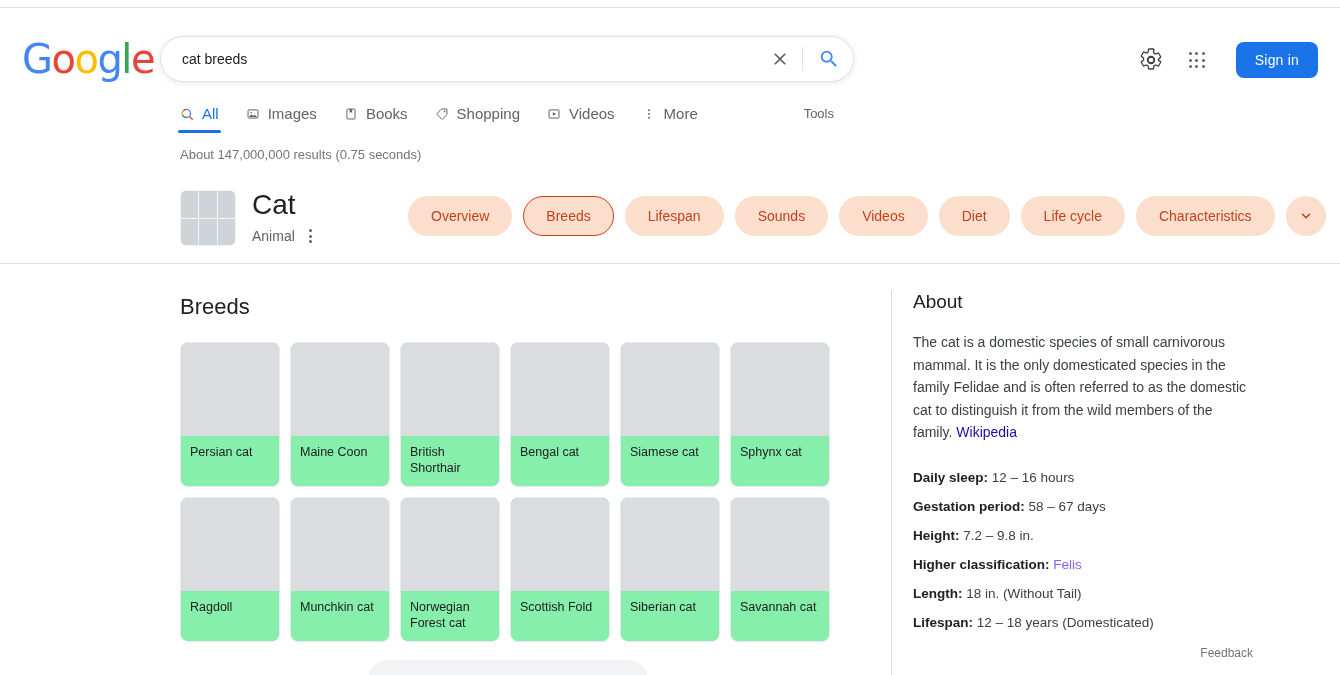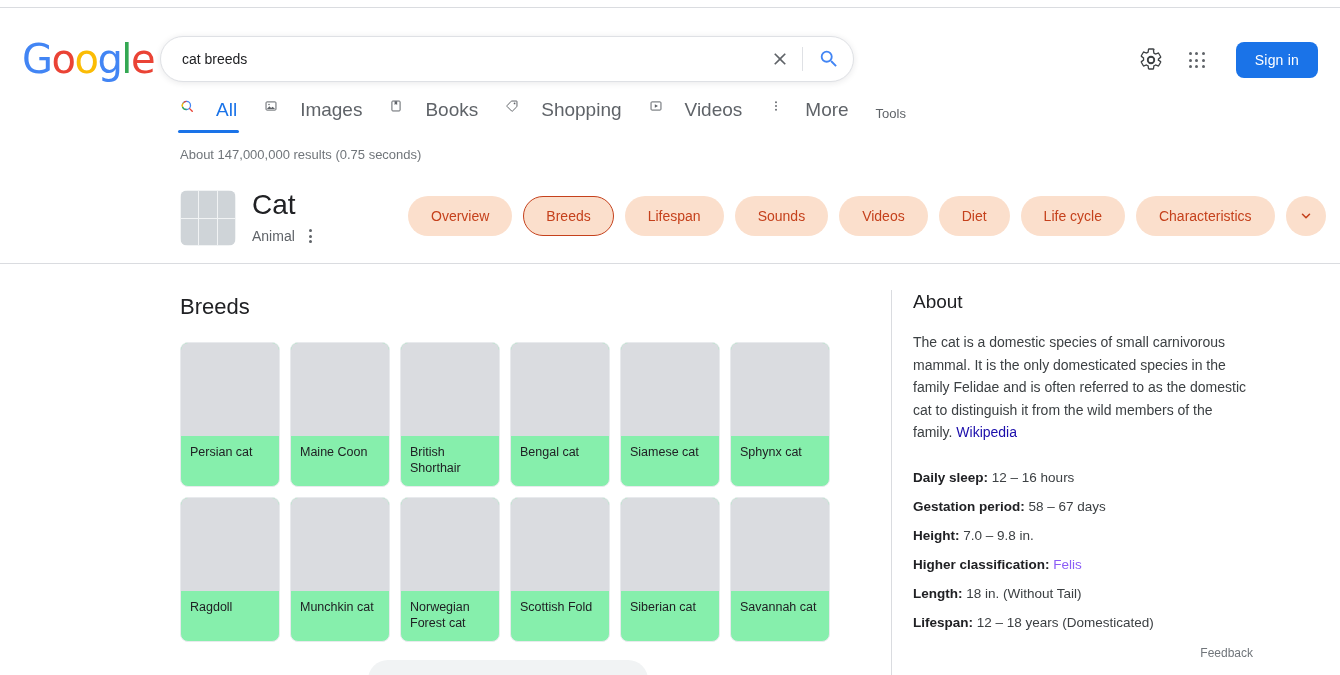--- a/index.html
+++ b/index.html
@@ -72,22 +72,22 @@
   }
   .apps-grid { display:grid; grid-template-columns:repeat(3,3px); grid-gap:3.5px; }
   .apps-grid i { width:3px; height:3px; background:#5f6368; border-radius:50%; display:block; }
 
   
   .navrow {
     position:absolute; top:99px; left:180px; width:1160px; height:34px;
     display:flex; align-items:flex-start;
   }
   .navtab {
-    display:flex; align-items:flex-start; gap:22px;
-    font-size:19px; color:#5f6368; cursor:pointer;
+    display:flex; align-items:center; gap:8px;
+    font-size:15px; color:#5f6368; cursor:pointer;
     height:29px; margin-right:27px; white-space:nowrap;
   }
   .navtab.active { color:#1a73e8; position:relative; }
   .navtab.active::after {
     content:""; position:absolute; left:-2px; right:-2px; bottom:-5px;
     height:3px; background:#1a73e8; border-radius:2px;
   }
   .navtab .ti { display:flex; align-items:center; }
   .tools-btn {
     margin-left:auto; margin-right:506px;
@@ -443,21 +443,21 @@
         <div class="fact">
           <b>Daily sleep:</b>
           <span>12 – 16 hours</span>
         </div>
         <div class="fact">
           <b>Gestation period:</b>
           <span>58 – 67 days</span>
         </div>
         <div class="fact">
           <b>Height:</b>
-          <span>7.0 – 9.8 in.</span>
+          <span>7.2 – 9.8 in.</span>
         </div>
         <div class="fact">
           <b>Higher classification:</b>
           <a href="#">Felis</a>
         </div>
         <div class="fact">
           <b>Length:</b>
           <span>18 in. (Without Tail)</span>
         </div>
         <div class="fact">

